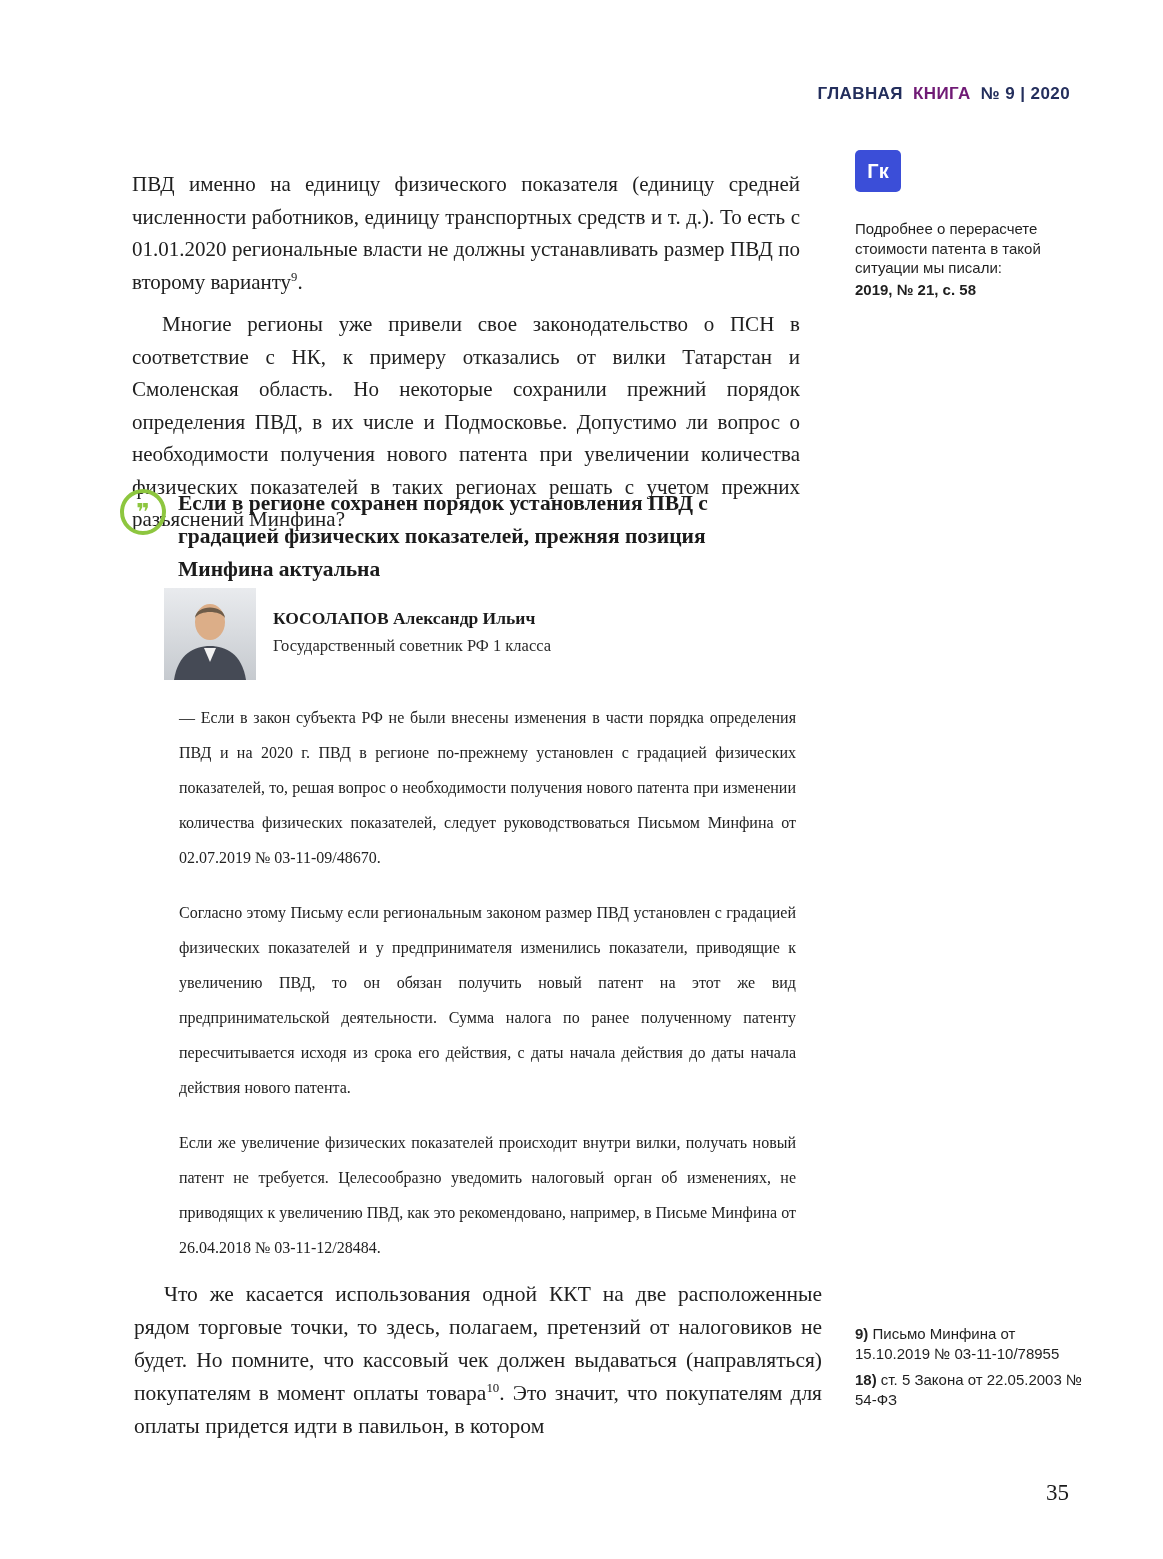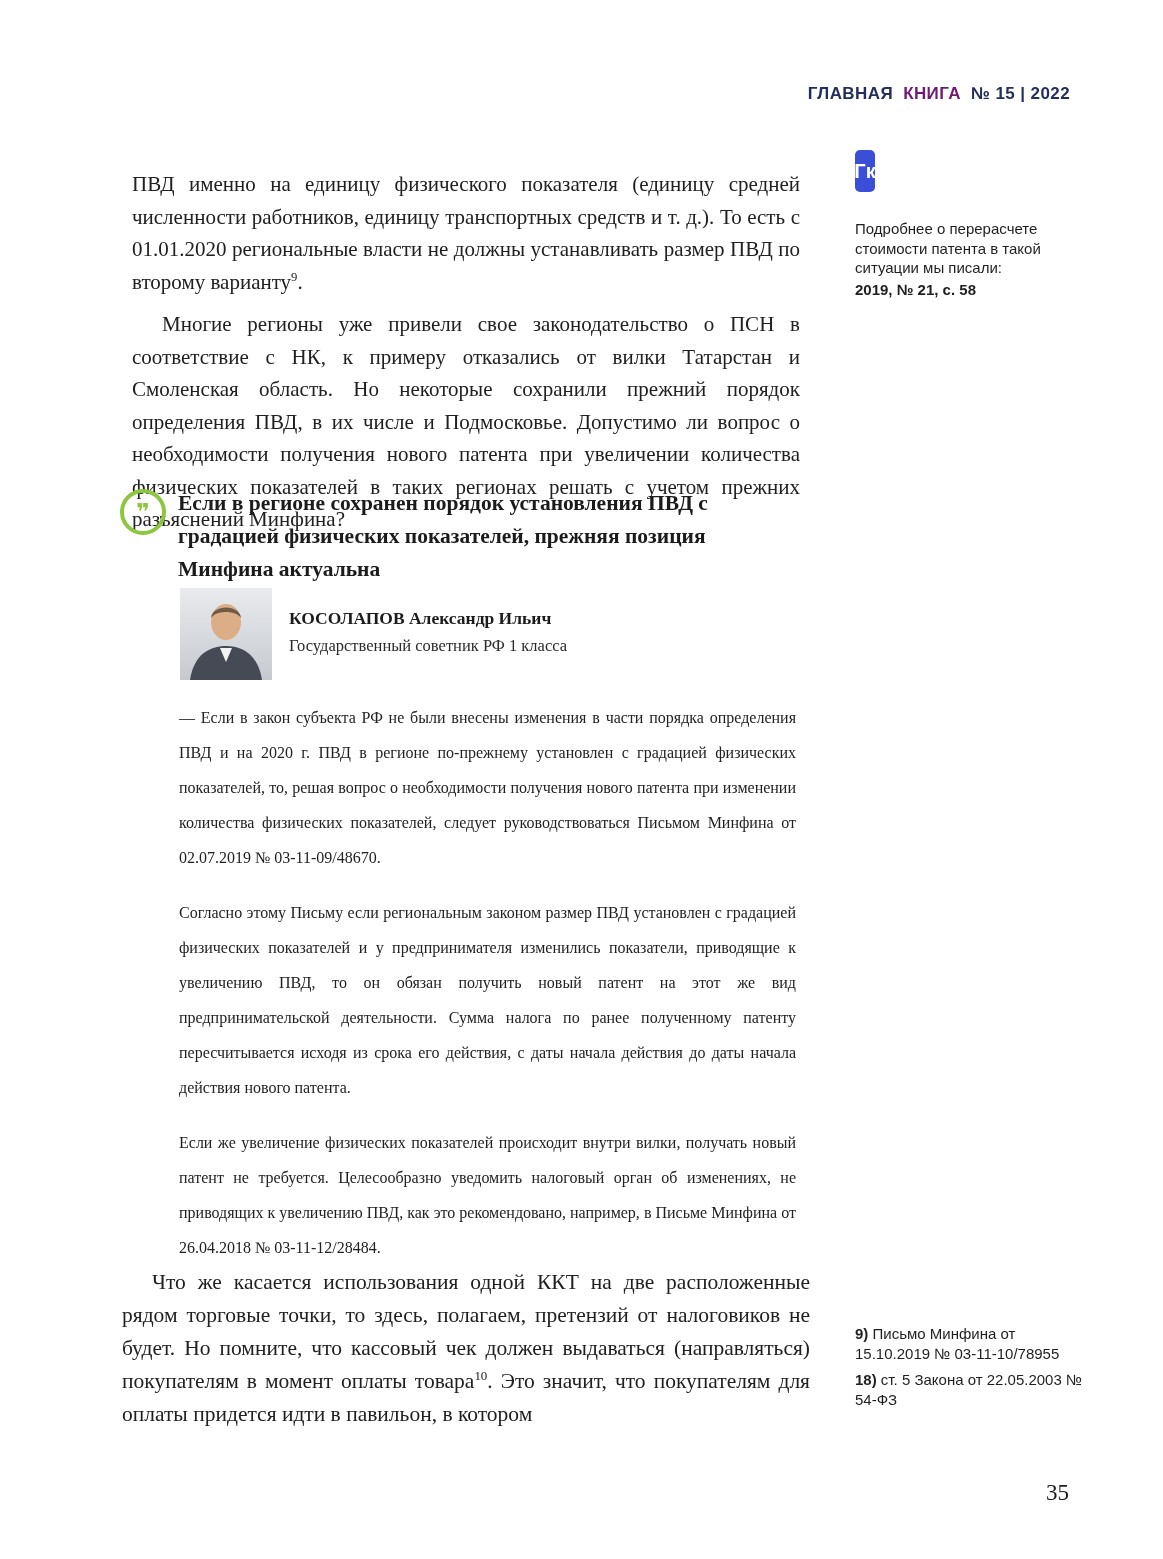--- a/index.html
+++ b/index.html
@@ -38,43 +38,43 @@
     color:#8dc63f;font-size:23px;font-weight:bold;line-height:1;margin-top:1px;
     font-family:"DejaVu Sans",sans-serif;
   }
   .quote-heading{
     position:absolute;left:178px;top:487px;width:610px;margin:0;
     font-size:21.5px;line-height:33px;font-weight:bold;color:#1b1b1b;
   }
 
   
   .author{
-    position:absolute;left:180px;top:588px;display:flex;gap:17px;align-items:flex-start;
+    position:absolute;left:164px;top:588px;display:flex;gap:17px;align-items:flex-start;
   }
   .author-photo{width:92px;height:92px;flex:0 0 auto;overflow:hidden;background:#dfe3e6;}
   .author-meta{padding-top:20px;}
   .author-name{font-weight:bold;font-size:17.5px;color:#1b1b1b;}
   .author-title{font-size:16.5px;margin-top:7px;color:#2a2a2a;}
 
   
   .answer{
     position:absolute;left:179px;top:700px;width:617px;
     font-size:16px;line-height:35px;text-align:justify;color:#222;
   }
   .answer p{margin:0 0 20px 0;}
 
   
   .closing{
-    position:absolute;left:122px;top:1266px;width:688px;margin:0;
+    position:absolute;left:122px;top:1266px;width:688px;margin:12px;
     font-size:21.5px;line-height:33px;text-align:justify;text-indent:30px;
   }
 
   
   .gk-logo{
-    position:absolute;left:855px;top:150px;width:20px;height:42px;
+    position:absolute;left:855px;top:150px;width:46px;height:42px;
     background:#3b4ed8;color:#ffffff;border-radius:5px;
     font-family:"Liberation Sans",sans-serif;font-weight:bold;font-size:20px;
     display:flex;align-items:center;justify-content:center;
   }
   .side-note{
     position:absolute;left:855px;top:219px;width:222px;
     font-family:"Liberation Sans",sans-serif;font-size:15px;line-height:19.5px;color:#1f1f1f;
   }
   .side-note .ref{font-weight:bold;margin-top:2px;}
 
@@ -90,21 +90,21 @@
   }
 </style>
 </head>
 <body>
 
 <div class="page">
 
   <div class="masthead">
     <span class="brand-dark">ГЛАВНАЯ</span>
     <span class="brand-cyan">КНИГА</span>
-    <span class="brand-issue">№ 15 | 2022</span>
+    <span class="brand-issue">№ 9 | 2020</span>
   </div>
 
   <div class="gk-logo">
     <span>Гк</span>
   </div>
 
   <div class="side-note">
     <div>Подробнее о перерасчете стоимости патента в такой ситуации мы писали:</div>
     <div class="ref">2019, № 21, с. 58</div>
   </div>

